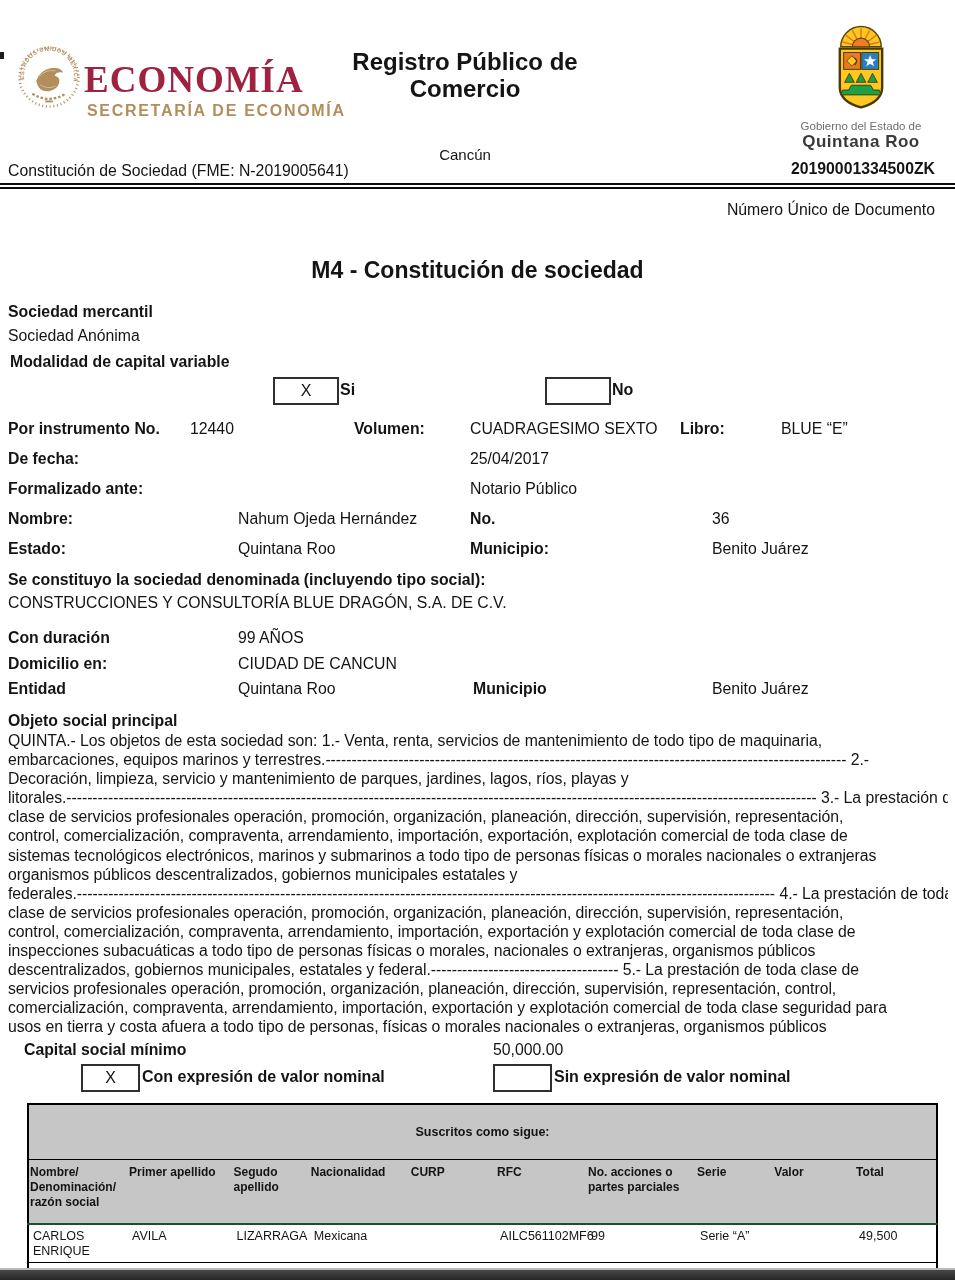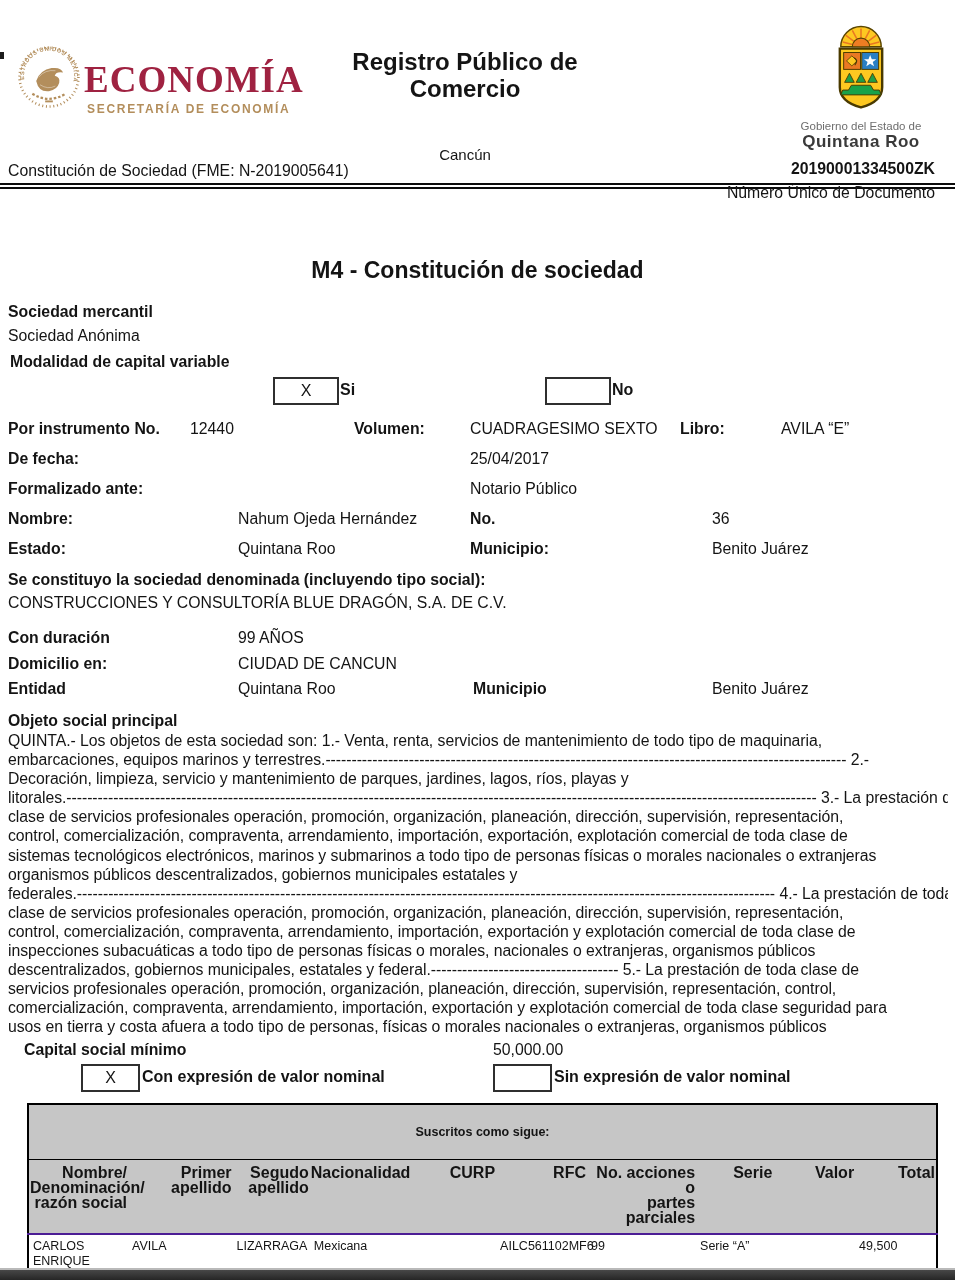--- a/index.html
+++ b/index.html
@@ -2,51 +2,51 @@
 <html style="--maroon: #9f2241; --gold: #b38e5c; --hdrgray: #c6c6c6; --qr_orange: #ea7923; --qr_blue: #2a7fc4; --qr_yellow: #fdc821; --qr_green: #1f9e48;"><head>
 <meta charset="utf-8">
 <style>
   html,body{margin:0;padding:0;background:#fff;}
   .page{position:relative;width:955px;height:1280px;background:#fff;overflow:hidden;
         font-family:"Liberation Sans",sans-serif;color:#141414;font-size:15.8px;}
   .b{font-weight:700;text-align:center;}
   
   .brand-title{position:absolute;left:84px;top:58px;font-family:"Liberation Serif",serif;
                font-weight:700;font-size:37px;letter-spacing:1px;color:var(--maroon);}
-  .brand-sub{position:absolute;left:87px;top:102px;font-size:12px;font-weight:700;
+  .brand-sub{position:absolute;left:87px;top:102px;font-size:16px;font-weight:700;
              letter-spacing:1.7px;color:var(--gold);}
   .hdr-center{position:absolute;left:300px;top:48px;width:330px;text-align:center;}
   .hdr-center .t{font-size:24px;font-weight:700;line-height:27px;white-space:pre-line;}
   .hdr-center .c{margin-top:44px;font-size:15px;}
   .qr-block{position:absolute;left:793px;top:14px;width:136px;text-align:center;}
   .qr-line1{font-size:11.5px;color:#6e6e6e;margin-top:2px;}
   .qr-line2{font-size:17px;font-weight:700;color:#3a3a3a;letter-spacing:.5px;}
   .fme{position:absolute;left:8px;top:162px;}
   .docnum{position:absolute;right:20px;top:160px;font-weight:700;}
   .rule{position:absolute;left:0;top:183px;width:955px;height:2px;
         border-top:2px solid #0b0b0b;border-bottom:2px solid #0b0b0b;}
-  .docnum-label{position:absolute;right:20px;top:184px;text-align:center;}
+  .docnum-label{position:absolute;right:20px;top:201px;text-align:center;}
   
   .m4-title{position:absolute;left:0;top:257px;width:955px;text-align:center;
             font-size:23px;font-weight:700;}
   .frow{position:absolute;left:0;width:100%;height:22px;}
   .frow span{position:absolute;white-space:nowrap;}
   .cb{position:absolute;height:24px;border:2px solid #2f2f2f;background:#fff;
       text-align:center;font-size:16px;line-height:24px;}
   .cbl{position:absolute;font-weight:700;font-size:16px;white-space:nowrap;}
   .para{position:absolute;left:8px;top:731px;width:940px;overflow:hidden;}
   .para div{white-space:nowrap;line-height:19.1px;letter-spacing:-0.05px;}
   
   .suscritos{position:absolute;left:27px;top:1103px;width:911px;border-collapse:collapse;
              table-layout:fixed;border:2px solid #000;background:#fff;}
   .suscritos th.bar{background:var(--hdrgray);border-bottom:1px solid #000;
                     font-size:12.5px;font-weight:700;padding:20px 2px;text-align:center;}
-  .suscritos thead th.colh{background:var(--hdrgray);font-weight:700;font-size:16px;
-                    text-align:right;vertical-align:top;padding:5px 1px 8px;height:50px;
-                    white-space:pre-line;border-bottom:2px solid #4c1d95;line-height:15px;}
+  .suscritos thead th.colh{background:var(--hdrgray);font-weight:700;font-size:12px;
+                    text-align:left;vertical-align:top;padding:5px 1px 8px;height:50px;
+                    white-space:pre-line;border-bottom:2px solid #14532d;line-height:15px;}
   .suscritos tbody td{font-size:12.5px;padding:4px 2px 4px 4px;vertical-align:top;
                     white-space:pre-line;border-top:1px solid #000;line-height:14.5px;}
   .suscritos tbody tr:first-child td{border-top:none;}
   .footer-bar{position:absolute;left:0;bottom:0;width:955px;height:12px;
               background:linear-gradient(#b9b9b9 0,#b9b9b9 2px,#474747 2px,#262626 100%);}
   .artifact{position:absolute;left:0;top:52px;width:4px;height:7px;background:#1c1c1c;}
 </style>
 </head>
 <body>
 
@@ -125,21 +125,21 @@
   <span class="cbl" style="left:340px;top:381px">Si</span>
   <div class="cb" style="left:545px;top:377px;width:62px"><span></span></div>
   <span class="cbl" style="left:612px;top:381px">No</span>
 
   <div class="frow" style="top:420px">
     <span class="b" style="left:8px">Por instrumento No.</span>
     <span style="left:190px">12440</span>
     <span class="b" style="left:354px">Volumen:</span>
     <span style="left:470px">CUADRAGESIMO SEXTO</span>
     <span class="b" style="left:680px">Libro:</span>
-    <span style="left:781px">AVILA “E”</span>
+    <span style="left:781px">BLUE “E”</span>
   </div>
   <div class="frow" style="top:450px">
     <span class="b" style="left:8px">De fecha:</span>
     <span style="left:470px">25/04/2017</span>
   </div>
   <div class="frow" style="top:480px">
     <span class="b" style="left:8px">Formalizado ante:</span>
     <span style="left:470px">Notario Público</span>
   </div>
   <div class="frow" style="top:510px">

